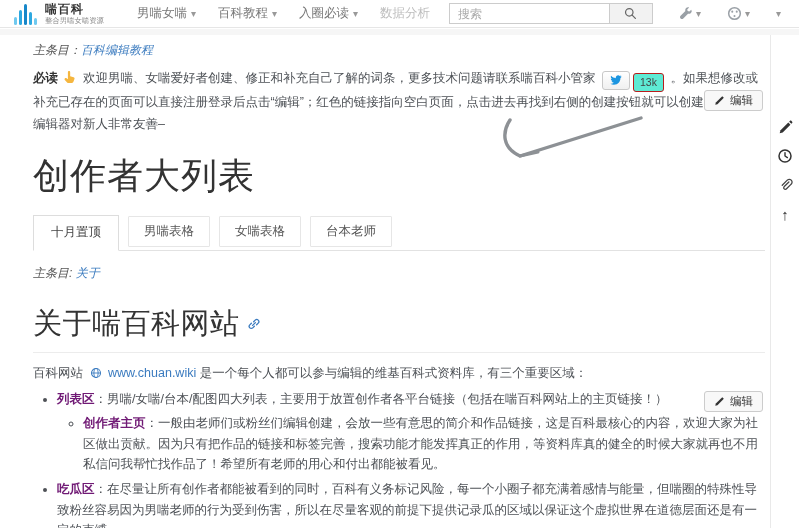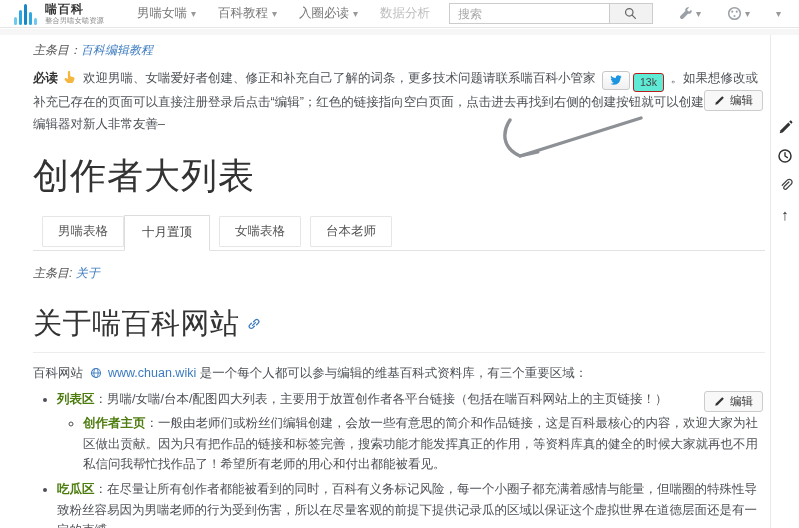--- a/index.html
+++ b/index.html
@@ -78,21 +78,21 @@
     margin-bottom:-1px; color:#444; }
   .tab.plain { border:1px solid #e6e6e6; padding:6px 15px; margin:0 0 3px 9px; border-radius:1px; }
 
   h2.sec { font-size:29px; font-weight:normal; color:#333; padding-bottom:8px; border-bottom:1px solid #ececec;
     margin-top:22px; display:flex; align-items:center; gap:7px; letter-spacing:0.5px;}
   .sec-body { margin-top:10px; font-size:12.5px; line-height:1.65; }
   .sec-body a { color:#3b7bbf; text-decoration:none; }
   .globe { vertical-align:-2px; margin:0 2px 0 4px; }
   ul.blist { margin-top:6px; padding-left:24px; }
   ul.blist > li { margin:4px 0; }
-  ul.blist b { color:#4d7c0f; }
+  ul.blist b { color:#701a75; }
   ul.sublist { list-style:circle; padding-left:26px; margin-top:3px; }
 </style>
 </head>
 <body>
 
 <div id="app">
 
   <div class="navbar">
     <div class="brand">
       <span class="logo">
@@ -216,22 +216,22 @@
         <svg width="12" height="12" viewBox="0 0 16 16">
           <path fill="#1b95e0" d="M15.4 3.2c-.5.2-1.1.4-1.7.5.6-.4 1.1-1 1.3-1.7-.6.3-1.2.6-1.9.7-.6-.6-1.4-1-2.3-1-1.7 0-3.1 1.4-3.1 3.1 0 .2 0 .5.1.7C5.2 5.4 3 4.2 1.5 2.4c-.3.5-.4 1-.4 1.6 0 1.1.5 2 1.4 2.6-.5 0-1-.2-1.4-.4v.1c0 1.5 1.1 2.8 2.5 3.1-.3.1-.5.1-.8.1-.2 0-.4 0-.6-.1.4 1.2 1.5 2.1 2.9 2.2-1.1.8-2.4 1.3-3.8 1.3H.5c1.4.9 3 1.4 4.7 1.4 5.6 0 8.7-4.7 8.7-8.7v-.4c.6-.4 1.1-1 1.5-1.6z"></path>
         </svg>
       </span><span class="tw-count">13k</span>
       <span>。如果想修改或补充已存在的页面可以直接注册登录后点击“编辑”；红色的链接指向空白页面，点击进去再找到右侧的创建按钮就可以创建页面了！编辑器对新人非常友善–</span>
     </div>
 
     <h1 class="page-title">创作者大列表</h1>
 
     <div class="tabs">
+      <div class="tab active">十月置顶</div>
       <div class="tab plain">男喘表格</div>
-      <div class="tab active">十月置顶</div>
       <div class="tab plain">女喘表格</div>
       <div class="tab plain">台本老师</div>
     </div>
 
     <div class="hatnote" style="margin-top:14px;">
       <span>主条目:</span>
       <a href="#">关于</a>
     </div>
 
     <h2 class="sec">

